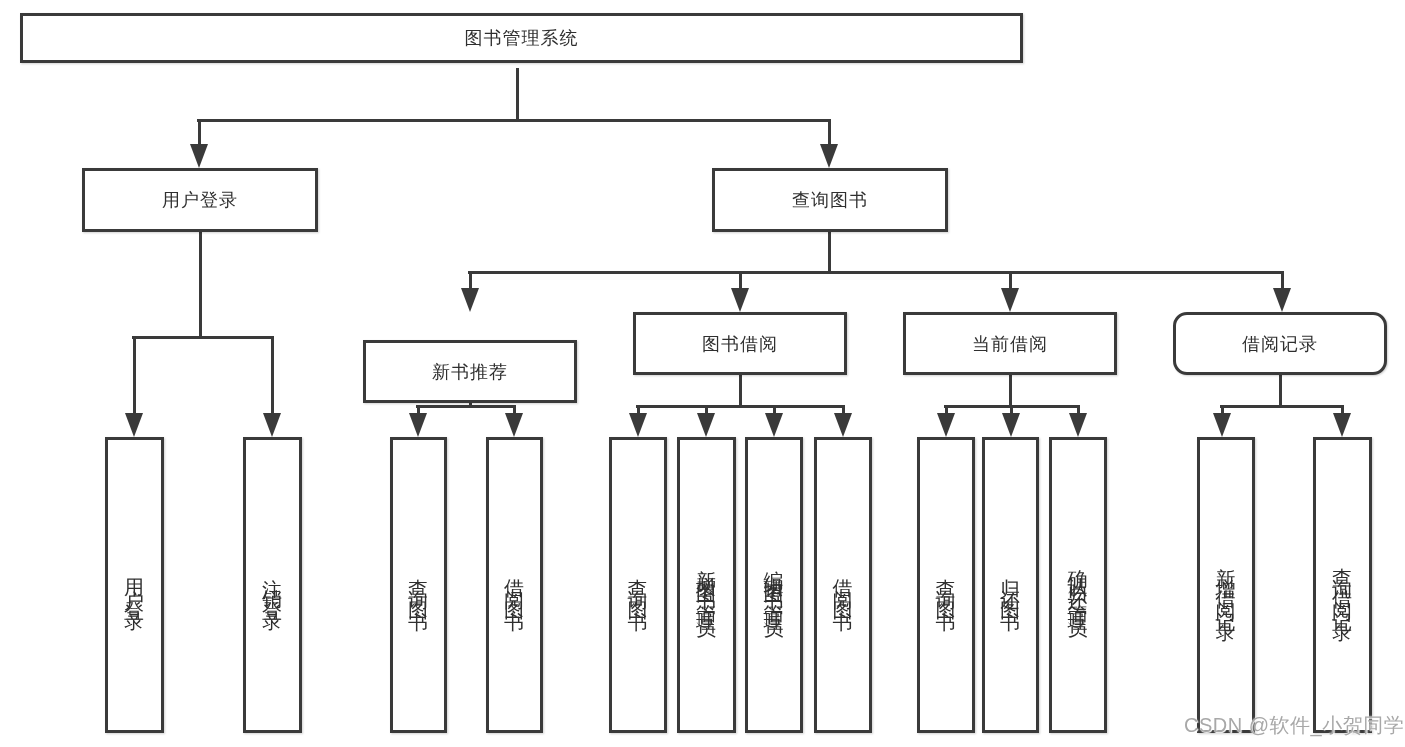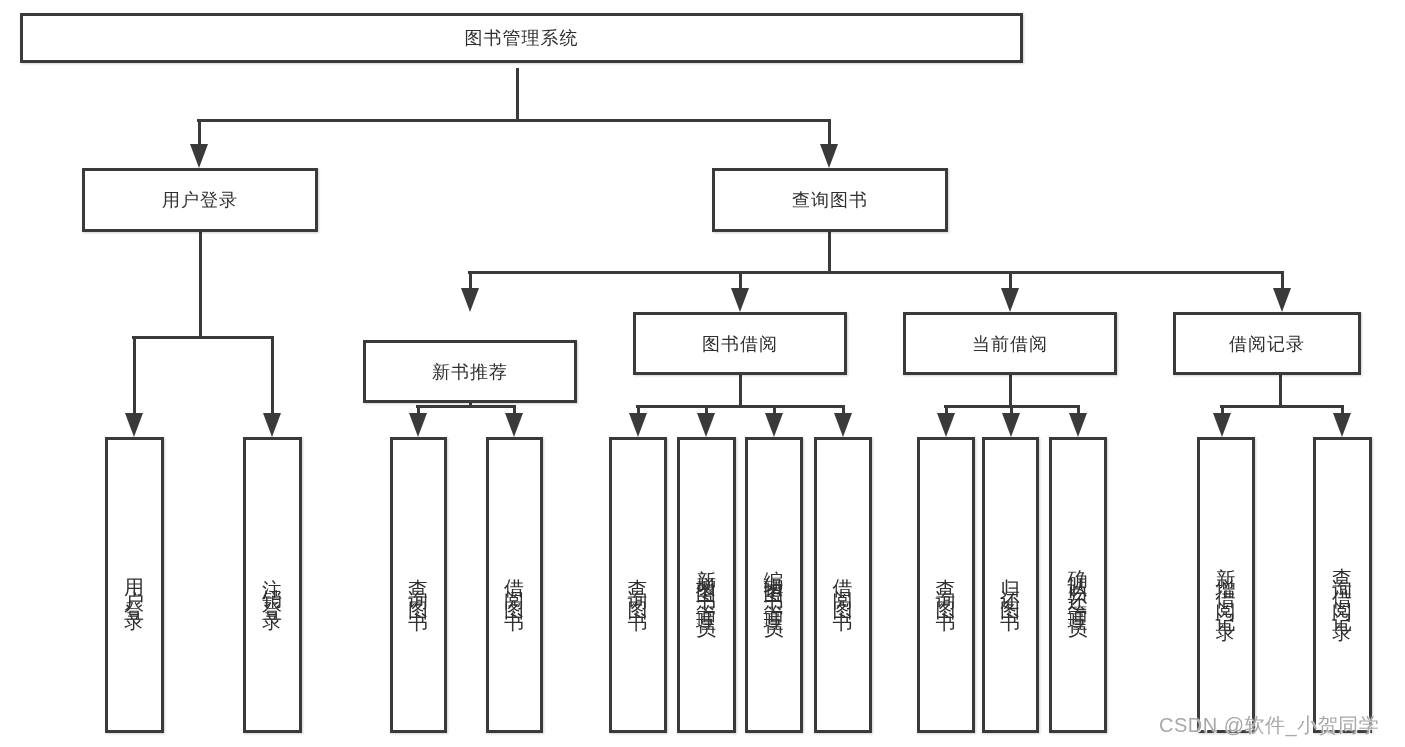--- a/index.html
+++ b/index.html
@@ -42,21 +42,21 @@
   }
   .ahead{
     position:absolute;
     width:0;height:0;
     border-left:9px solid transparent;
     border-right:9px solid transparent;
     border-top:24px solid var(--line,#3a3a3a);
   }
   #watermark{
     position:absolute;
-    left:1159px;top:712px;
+    left:1184px;top:712px;
     font-size:20px;
     color:var(--watermark,#a8a8a8);
     letter-spacing:0.5px;
     white-space:nowrap;
     text-shadow:0 0 2px #ffffff,1px 1px 1px #ffffff;
     z-index:5;
   }
 </style>
 </head>
 <body>
@@ -114,21 +114,21 @@
     <div class="cline" style="left: 1220.5px; top: 406px; width: 3px; height: 17px;"></div>
     <div class="ahead" style="left: 1213px; top: 413px;"></div>
     <div class="cline" style="left: 1340.5px; top: 406px; width: 3px; height: 17px;"></div>
     <div class="ahead" style="left: 1333px; top: 413px;"></div>
     <div class="node h" style="left: 20px; top: 13px; width: 1003px; height: 50px;">图书管理系统</div>
     <div class="node h" style="left: 82px; top: 168px; width: 236px; height: 64px;">用户登录</div>
     <div class="node h" style="left: 712px; top: 168px; width: 236px; height: 64px;">查询图书</div>
     <div class="node h" style="left: 363px; top: 312px; width: 214px; height: 63px; margin-top: 28px;">新书推荐</div>
     <div class="node h" style="left: 903px; top: 312px; width: 214px; height: 63px;">当前借阅</div>
     <div class="node h" style="left: 633px; top: 312px; width: 214px; height: 63px;">图书借阅</div>
-    <div class="node h" style="left: 1173px; top: 312px; width: 188px; height: 63px;">借阅记录</div>
+    <div class="node h" style="left: 1173px; top: 312px; width: 214px; height: 63px; border-radius: 14px;">借阅记录</div>
     <div class="node v" style="left: 105px; top: 437px; width: 59px; height: 296px;">用户登录</div>
     <div class="node v" style="left: 243px; top: 437px; width: 59px; height: 296px;">注销登录</div>
     <div class="node v" style="left: 390px; top: 437px; width: 57px; height: 296px;">查询图书</div>
     <div class="node v" style="left: 486px; top: 437px; width: 57px; height: 296px;">借阅图书</div>
     <div class="node v" style="left: 609px; top: 437px; width: 58px; height: 296px;">查询图书</div>
     <div class="node v long" style="left: 677px; top: 437px; width: 59px; height: 296px;">新增图书（管理员）</div>
     <div class="node v long" style="left: 745px; top: 437px; width: 58px; height: 296px;">编辑图书（管理员）</div>
     <div class="node v" style="left: 814px; top: 437px; width: 58px; height: 296px;">借阅图书</div>
     <div class="node v" style="left: 917px; top: 437px; width: 58px; height: 296px;">查询图书</div>
     <div class="node v" style="left: 982px; top: 437px; width: 57px; height: 296px;">归还图书</div>

